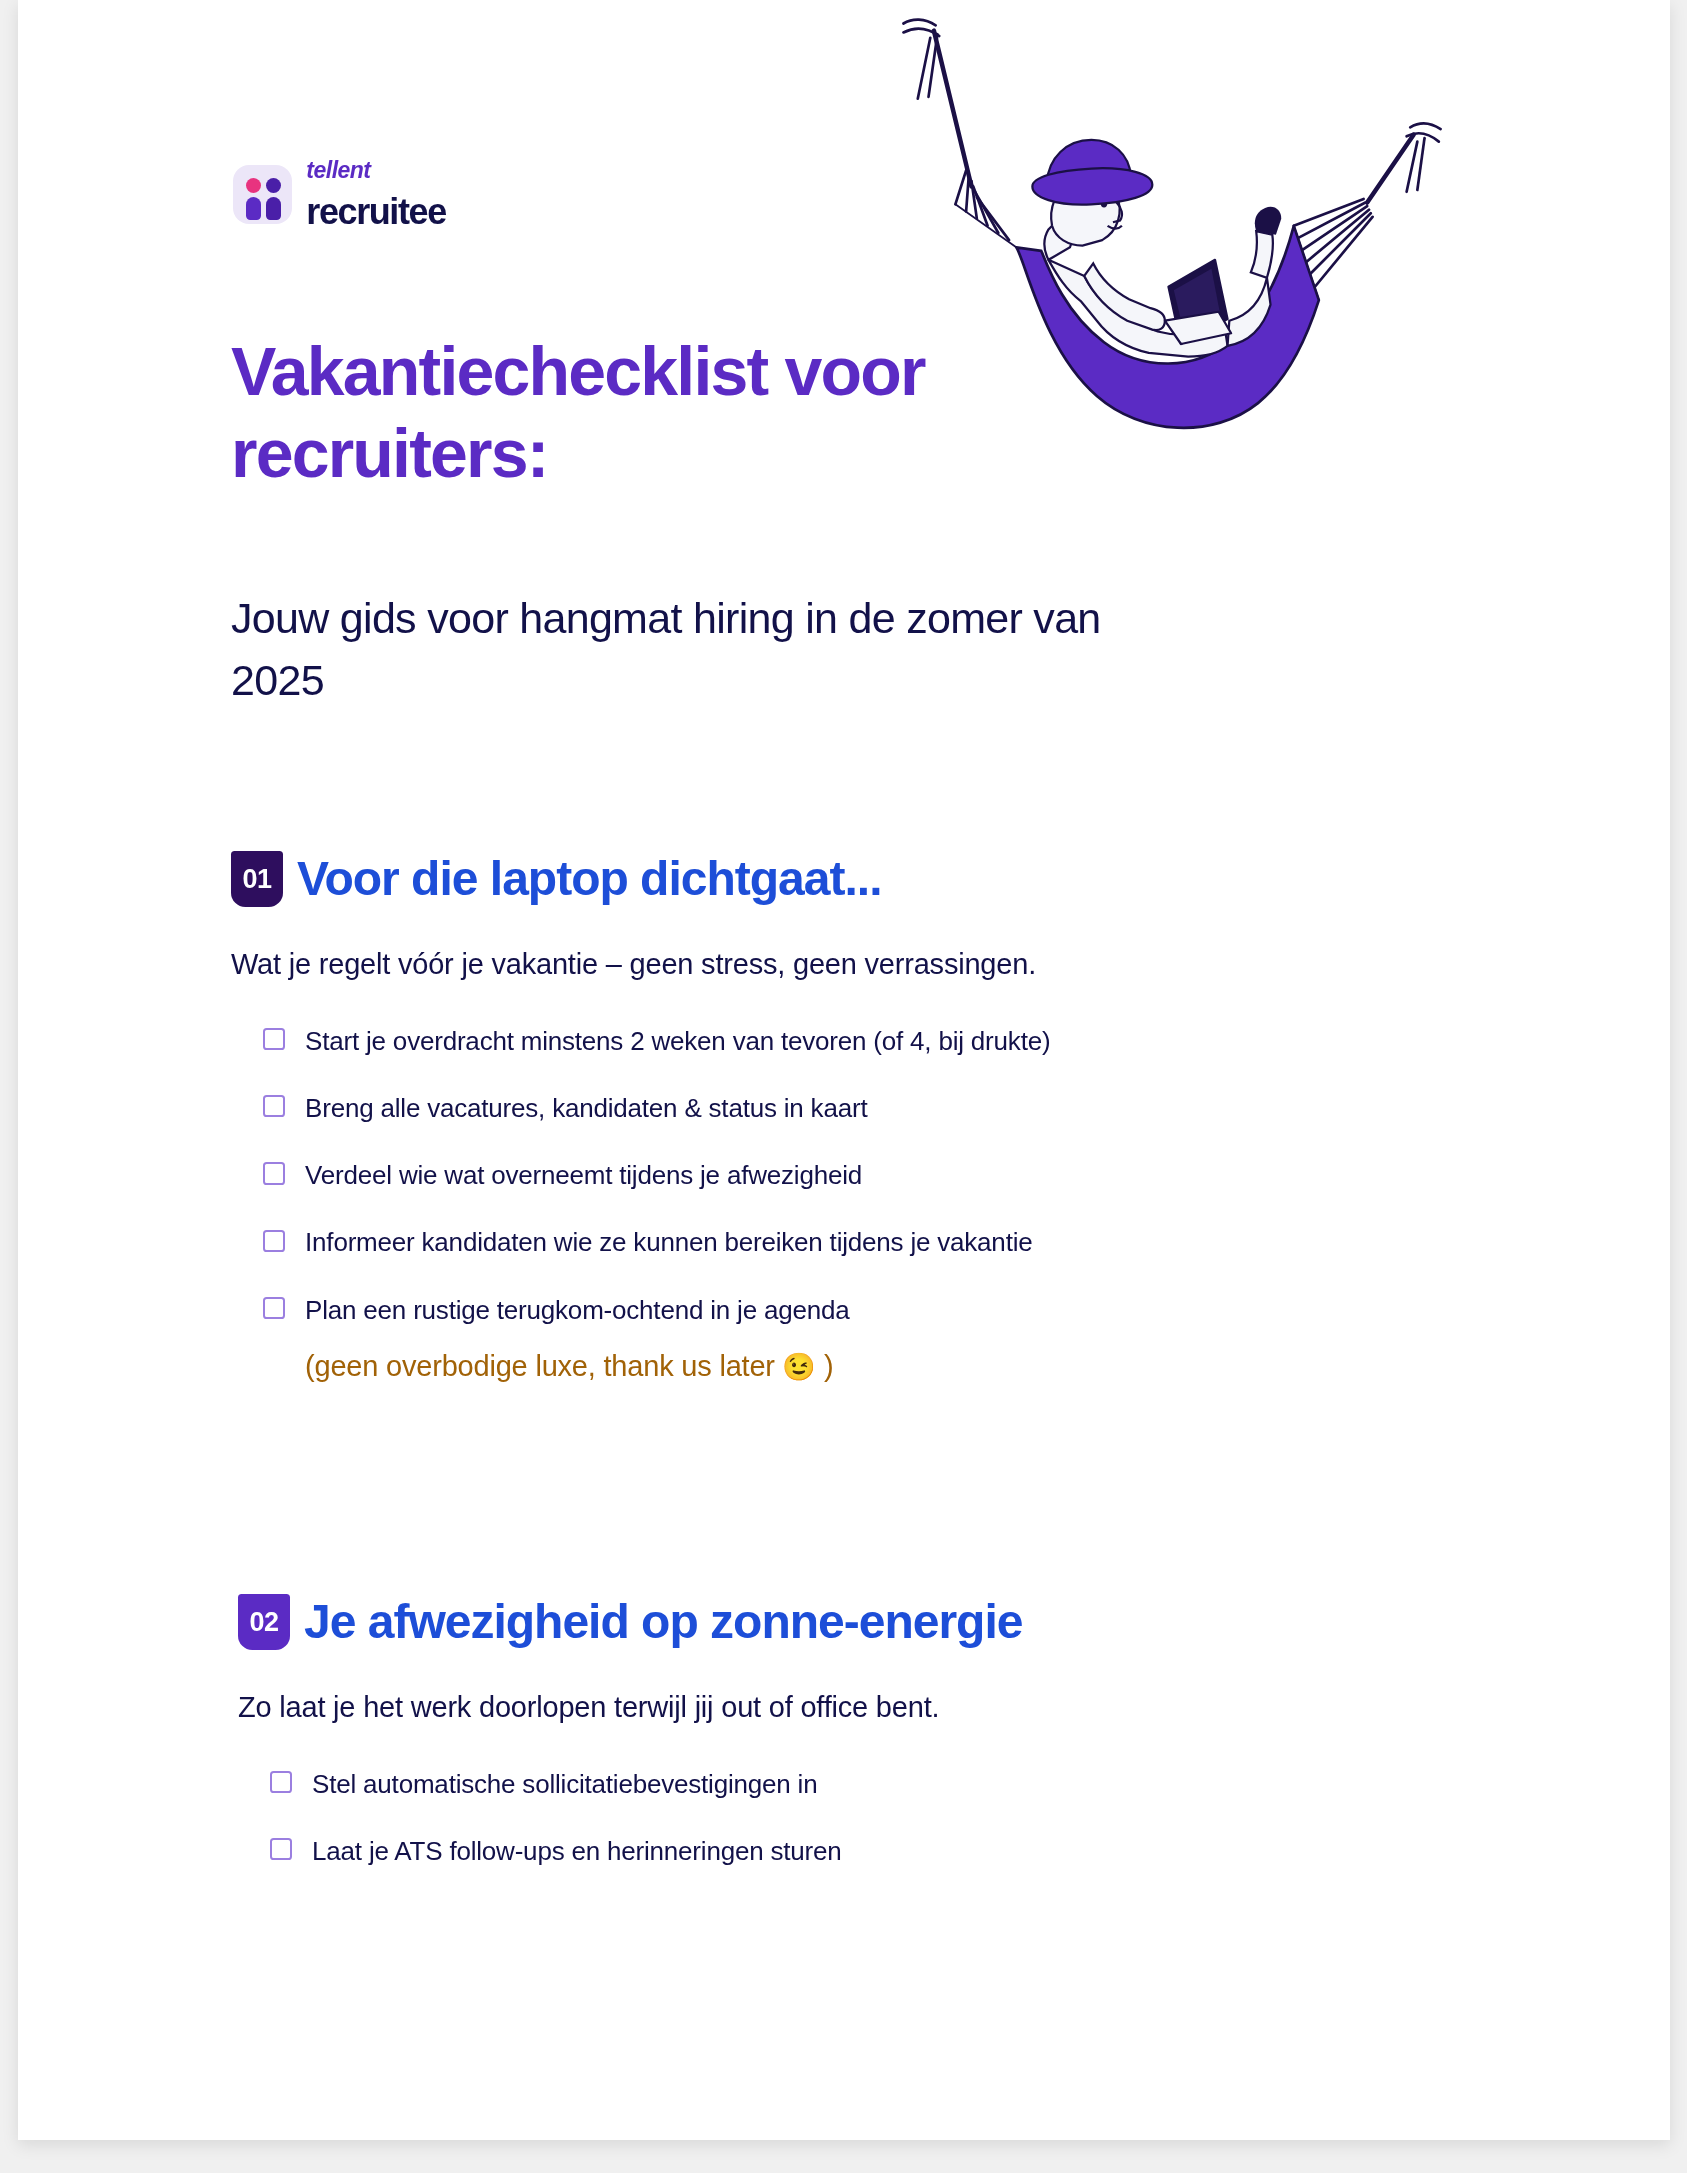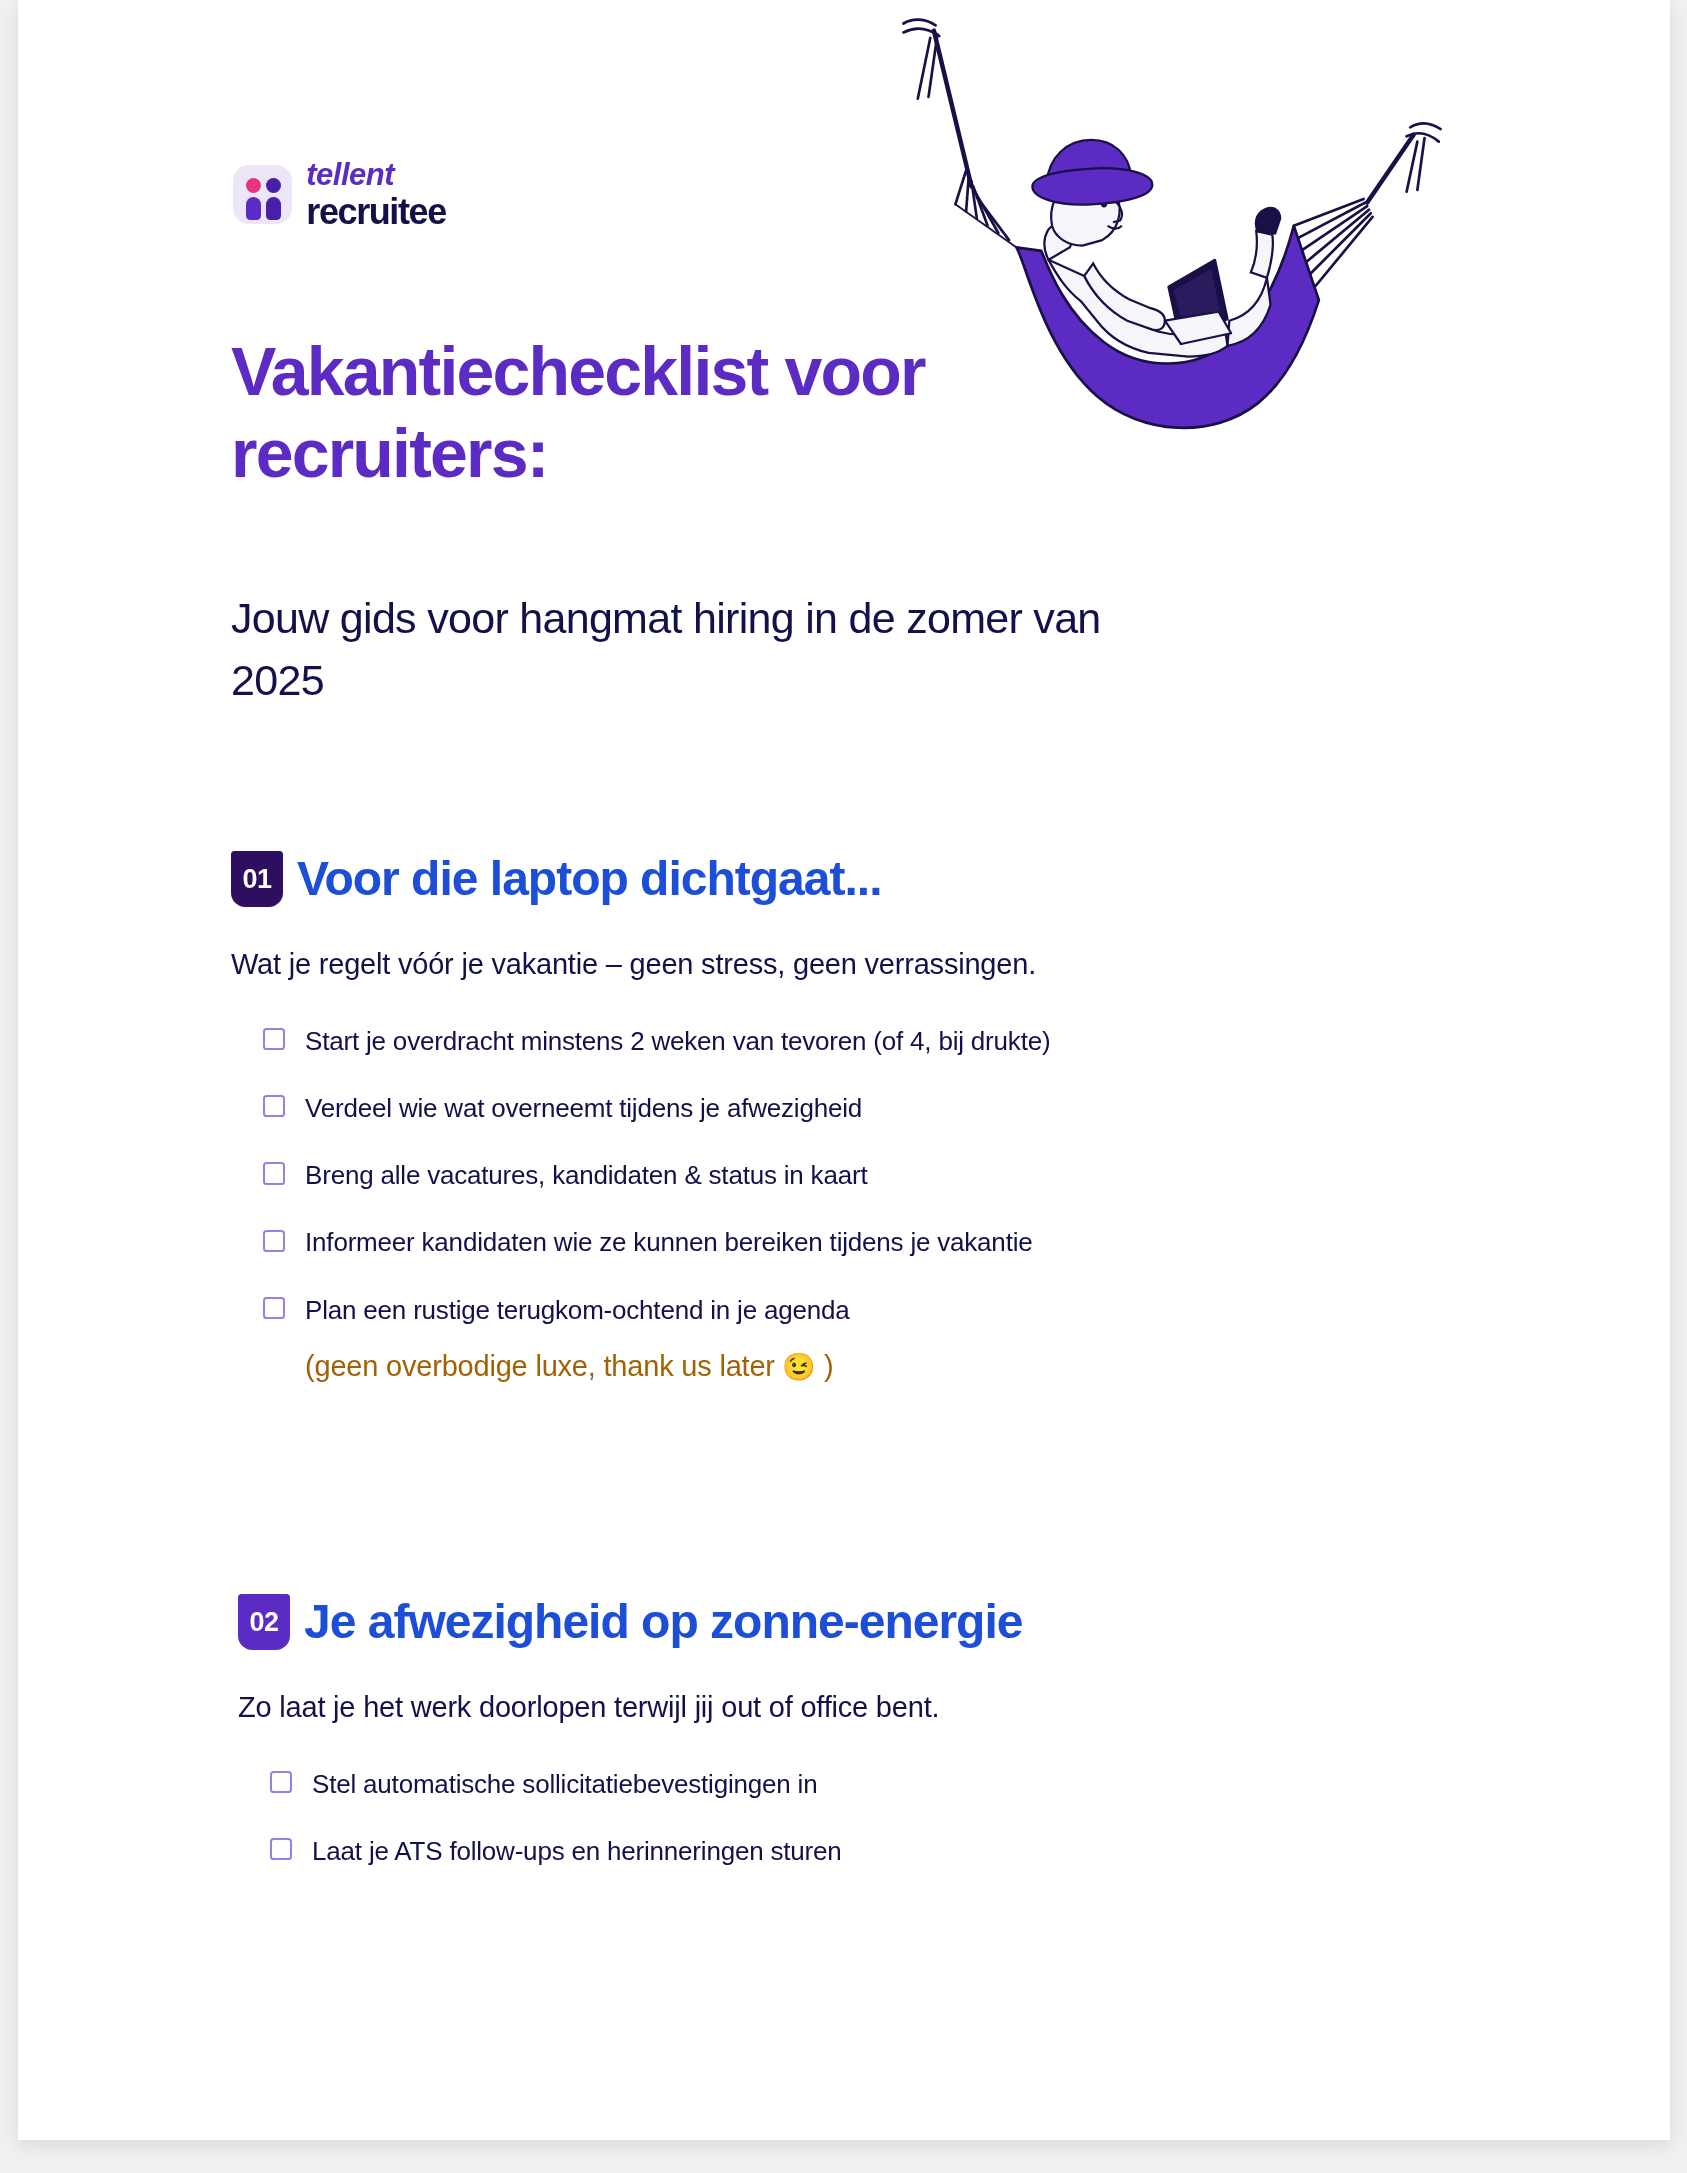--- a/index.html
+++ b/index.html
@@ -56,26 +56,26 @@
   .fig .body { width: 15px; height: 23px; border-radius: 8px 8px 4.5px 4.5px; position: absolute; top: 19px; left: 0; }
   #fig-pink { left: 13.4px; top: 13.4px; }
   #fig-pink .head { background: #e8337f; }
   #fig-pink .body { background: #5b2bc4; }
   #fig-purple { left: 33px; top: 13.4px; }
   #fig-purple .head { background: #4a1fa8; }
   #fig-purple .body { background: #4a1fa8; }
 
   #logo-text { display: flex; flex-direction: column; line-height: 1; }
   #logo-tellent {
-    font-size: 31px;
+    font-size: 23px;
     font-weight: bold;
     font-style: italic;
     color: #5b2bc4;
     letter-spacing: -0.5px;
-    margin-bottom: 4px;
+    margin-bottom: 12px;
   }
   #logo-recruitee {
     font-size: 36px;
     font-weight: bold;
     color: #121149;
     letter-spacing: -1.4px;
   }
 
   
   #title {
@@ -268,25 +268,25 @@
       <div class="section-title">Voor die laptop dichtgaat...</div>
     </div>
     <p class="section-desc">Wat je regelt vóór je vakantie – geen stress, geen verrassingen.</p>
     <ul class="checklist">
       <li class="check-item">
         <span class="checkbox"></span>
         <span class="check-text">Start je overdracht minstens 2 weken van tevoren (of 4, bij drukte)</span>
       </li>
       <li class="check-item">
         <span class="checkbox"></span>
+        <span class="check-text">Breng alle vacatures, kandidaten &amp; status in kaart</span>
+      </li>
+      <li class="check-item">
+        <span class="checkbox"></span>
         <span class="check-text">Verdeel wie wat overneemt tijdens je afwezigheid</span>
-      </li>
-      <li class="check-item">
-        <span class="checkbox"></span>
-        <span class="check-text">Breng alle vacatures, kandidaten &amp; status in kaart</span>
       </li>
       <li class="check-item">
         <span class="checkbox"></span>
         <span class="check-text">Informeer kandidaten wie ze kunnen bereiken tijdens je vakantie</span>
       </li>
       <li class="check-item">
         <span class="checkbox"></span>
         <span class="check-text">Plan een rustige terugkom-ochtend in je agenda</span>
       </li>
     </ul>

